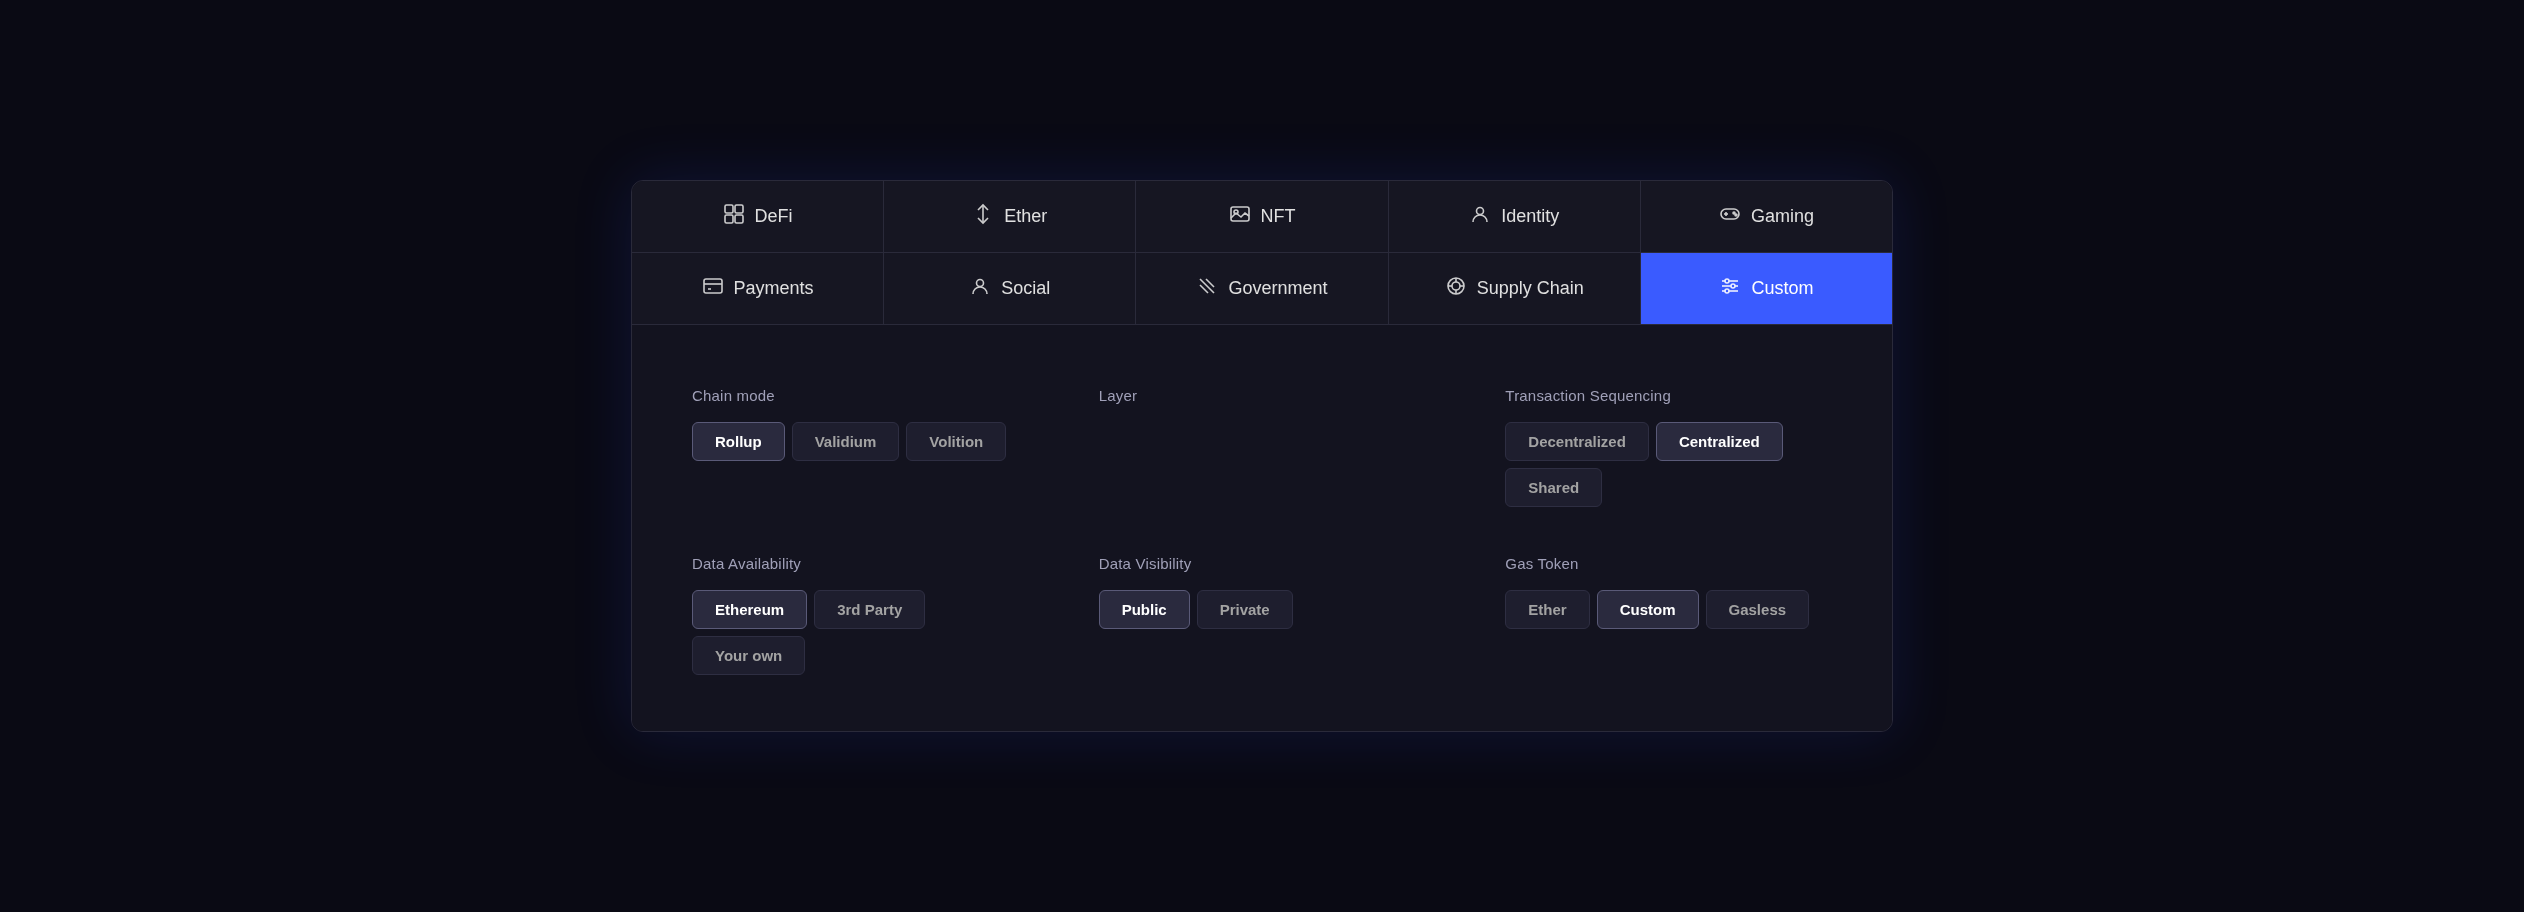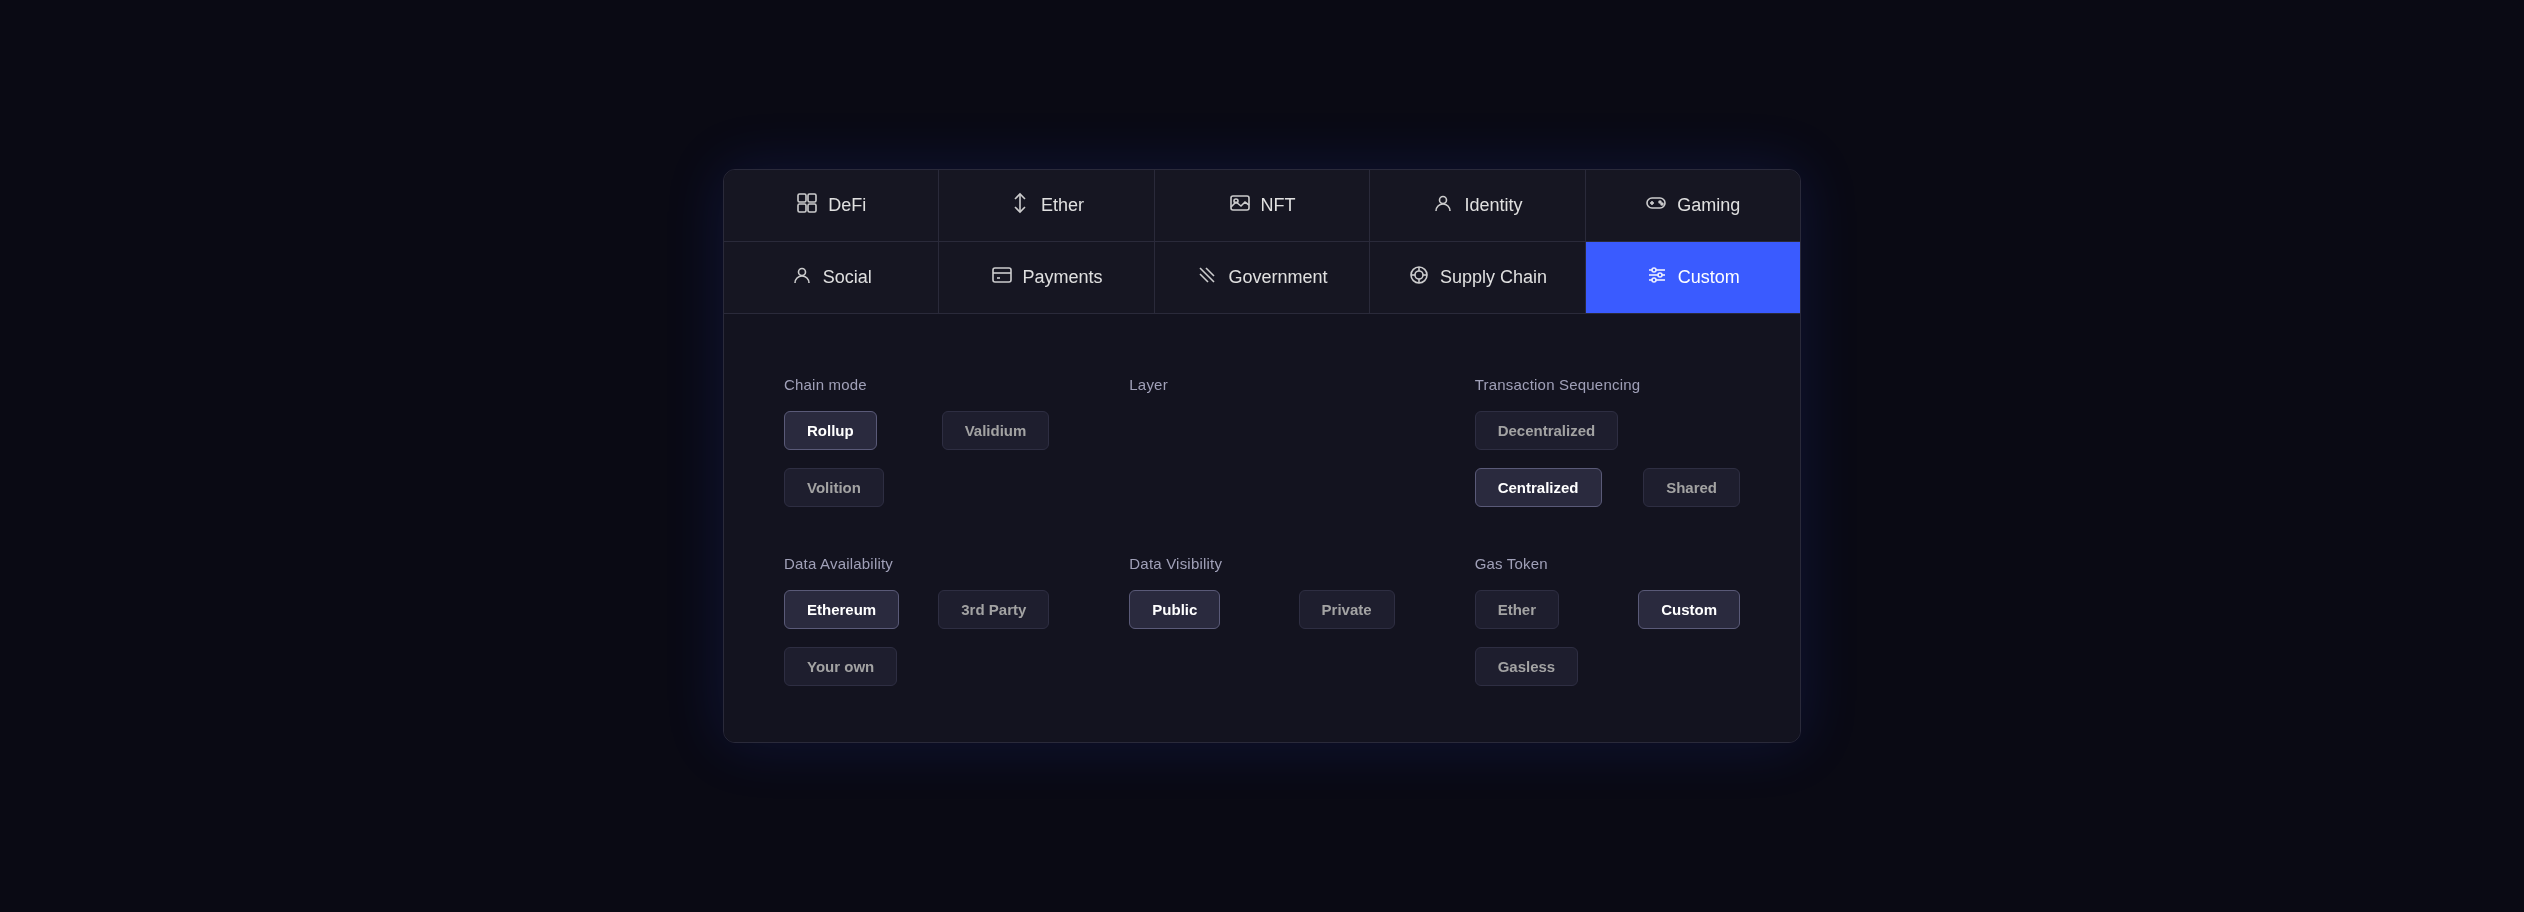--- a/index.html
+++ b/index.html
@@ -11,21 +11,21 @@
       justify-content: center;
       min-height: 100vh;
       font-family: -apple-system, BlinkMacSystemFont, 'Segoe UI', sans-serif;
     }
 
     .outer-container {
       background: #12121e;
       border: 1px solid #2a2a3a;
       border-radius: 12px;
       overflow: hidden;
-      width: 1078px;
+      width: 1262px;
       box-shadow: 0 0 60px rgba(50, 80, 255, 0.15);
     }
 
     
     .nav-rows {
       border-bottom: 1px solid #2a2a3a;
     }
 
     .nav-row {
       display: flex;
@@ -87,23 +87,22 @@
 
     .option-label {
       color: #a0a0b8;
       font-size: 15px;
       font-weight: 400;
       letter-spacing: 0.2px;
     }
 
     .option-buttons {
       display: flex;
-      gap: 18px;
+      gap: 7px;
       flex-wrap: wrap;
-      justify-content: space-between;
     }
 
     .opt-btn {
       padding: 10px 22px;
       border-radius: 6px;
       border: 1px solid #2e2e42;
       background: #1e1e2e;
       color: #a3a3a3;
       font-size: 15px;
       font-weight: 700;
@@ -178,35 +177,35 @@
           </svg>
         </span>
         <span>Gaming</span>
       </div>
     </div>
 
     <div class="nav-row">
       <div class="nav-item">
         <span class="nav-icon">
           <svg width="22" height="22" viewBox="0 0 22 22" fill="none" stroke="currentColor" stroke-width="1.6">
-            <circle cx="11" cy="8" r="3.5"></circle>
-            <path d="M4 19c0-3.866 3.134-7 7-7h0c3.866 0 7 3.134 7 7"></path>
-          </svg>
-        </span>
-        <span>Social</span>
-      </div>
-      <div class="nav-item">
-        <span class="nav-icon">
-          <svg width="22" height="22" viewBox="0 0 22 22" fill="none" stroke="currentColor" stroke-width="1.6">
             <rect x="2" y="4" width="18" height="14" rx="2"></rect>
             <line x1="2" y1="9" x2="20" y2="9"></line>
             <line x1="6" y1="14" x2="9" y2="14"></line>
           </svg>
         </span>
         <span>Payments</span>
+      </div>
+      <div class="nav-item">
+        <span class="nav-icon">
+          <svg width="22" height="22" viewBox="0 0 22 22" fill="none" stroke="currentColor" stroke-width="1.6">
+            <circle cx="11" cy="8" r="3.5"></circle>
+            <path d="M4 19c0-3.866 3.134-7 7-7h0c3.866 0 7 3.134 7 7"></path>
+          </svg>
+        </span>
+        <span>Social</span>
       </div>
       <div class="nav-item">
         <span class="nav-icon">
           <svg width="22" height="22" viewBox="0 0 22 22" fill="none" stroke="currentColor" stroke-width="1.6">
             <line x1="4" y1="4" x2="18" y2="18"></line>
             <line x1="4" y1="10" x2="12" y2="18"></line>
             <line x1="10" y1="4" x2="18" y2="12"></line>
           </svg>
         </span>
         <span>Government</span>

